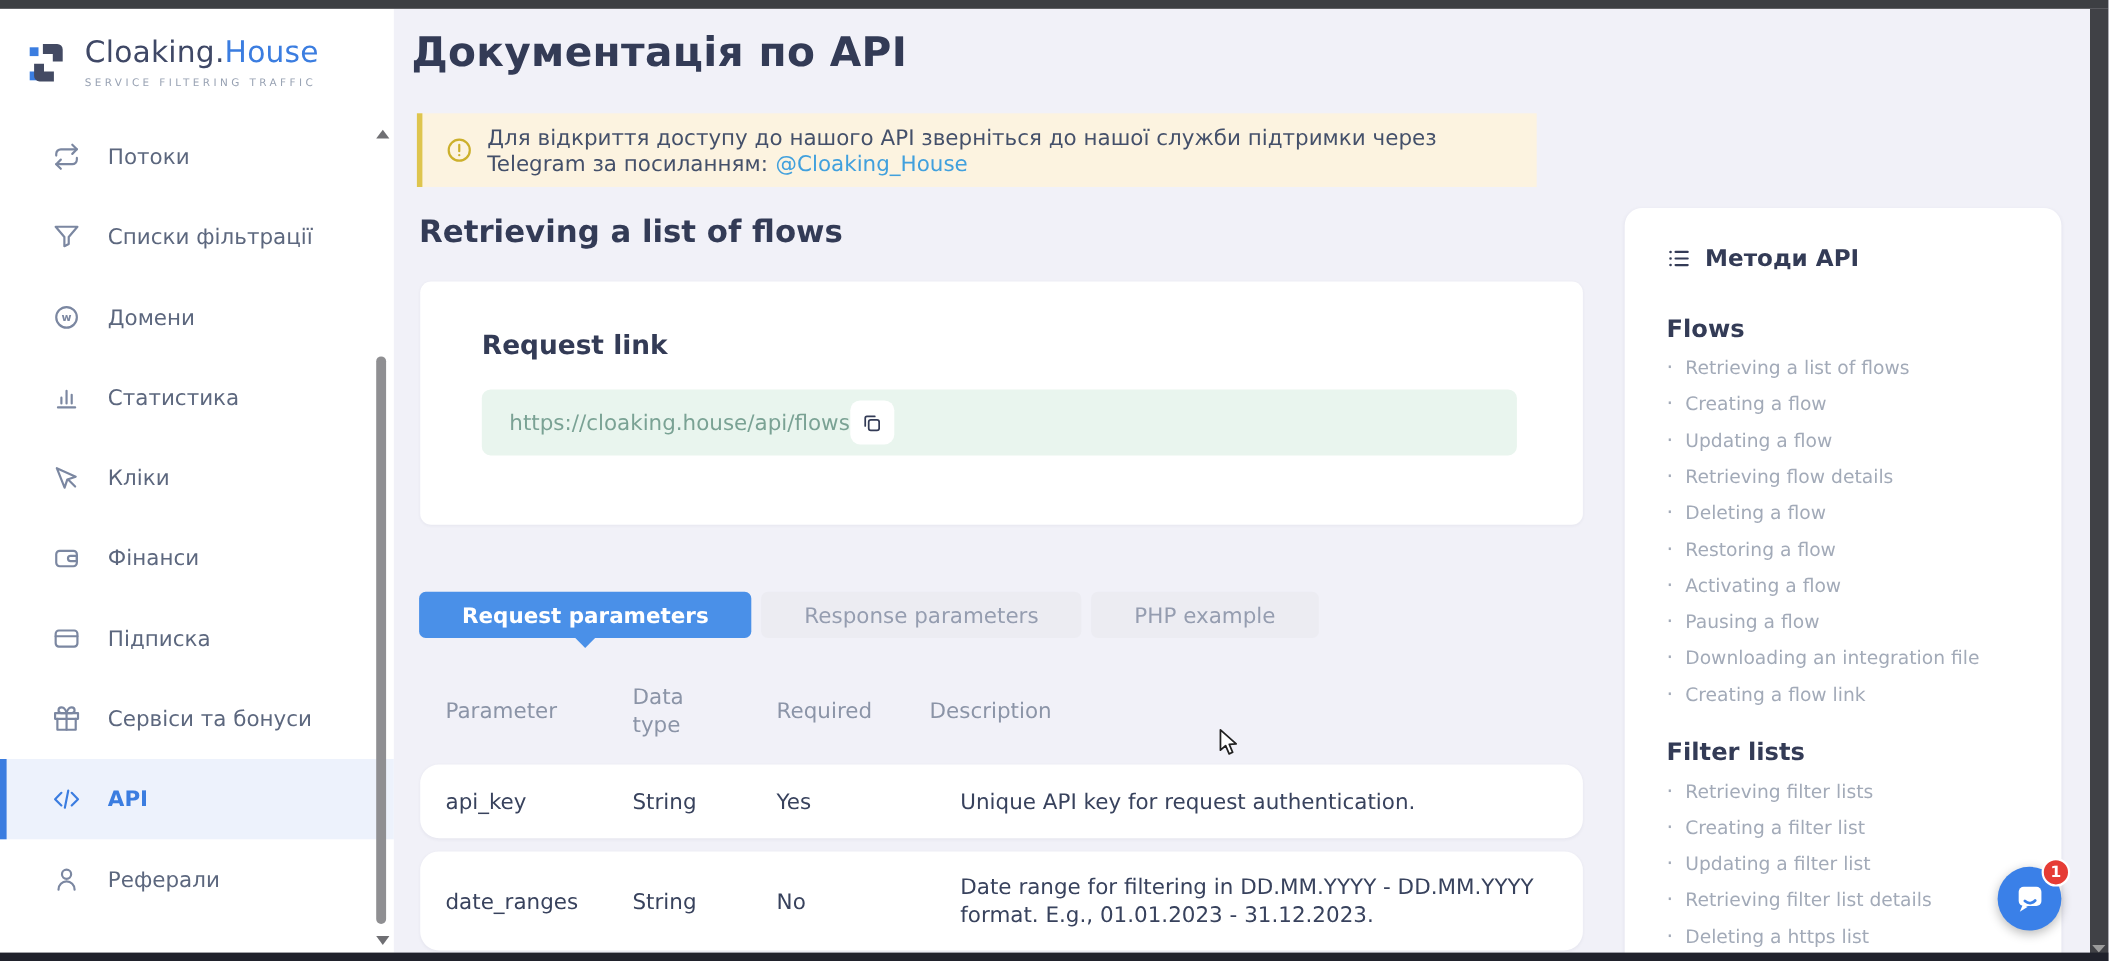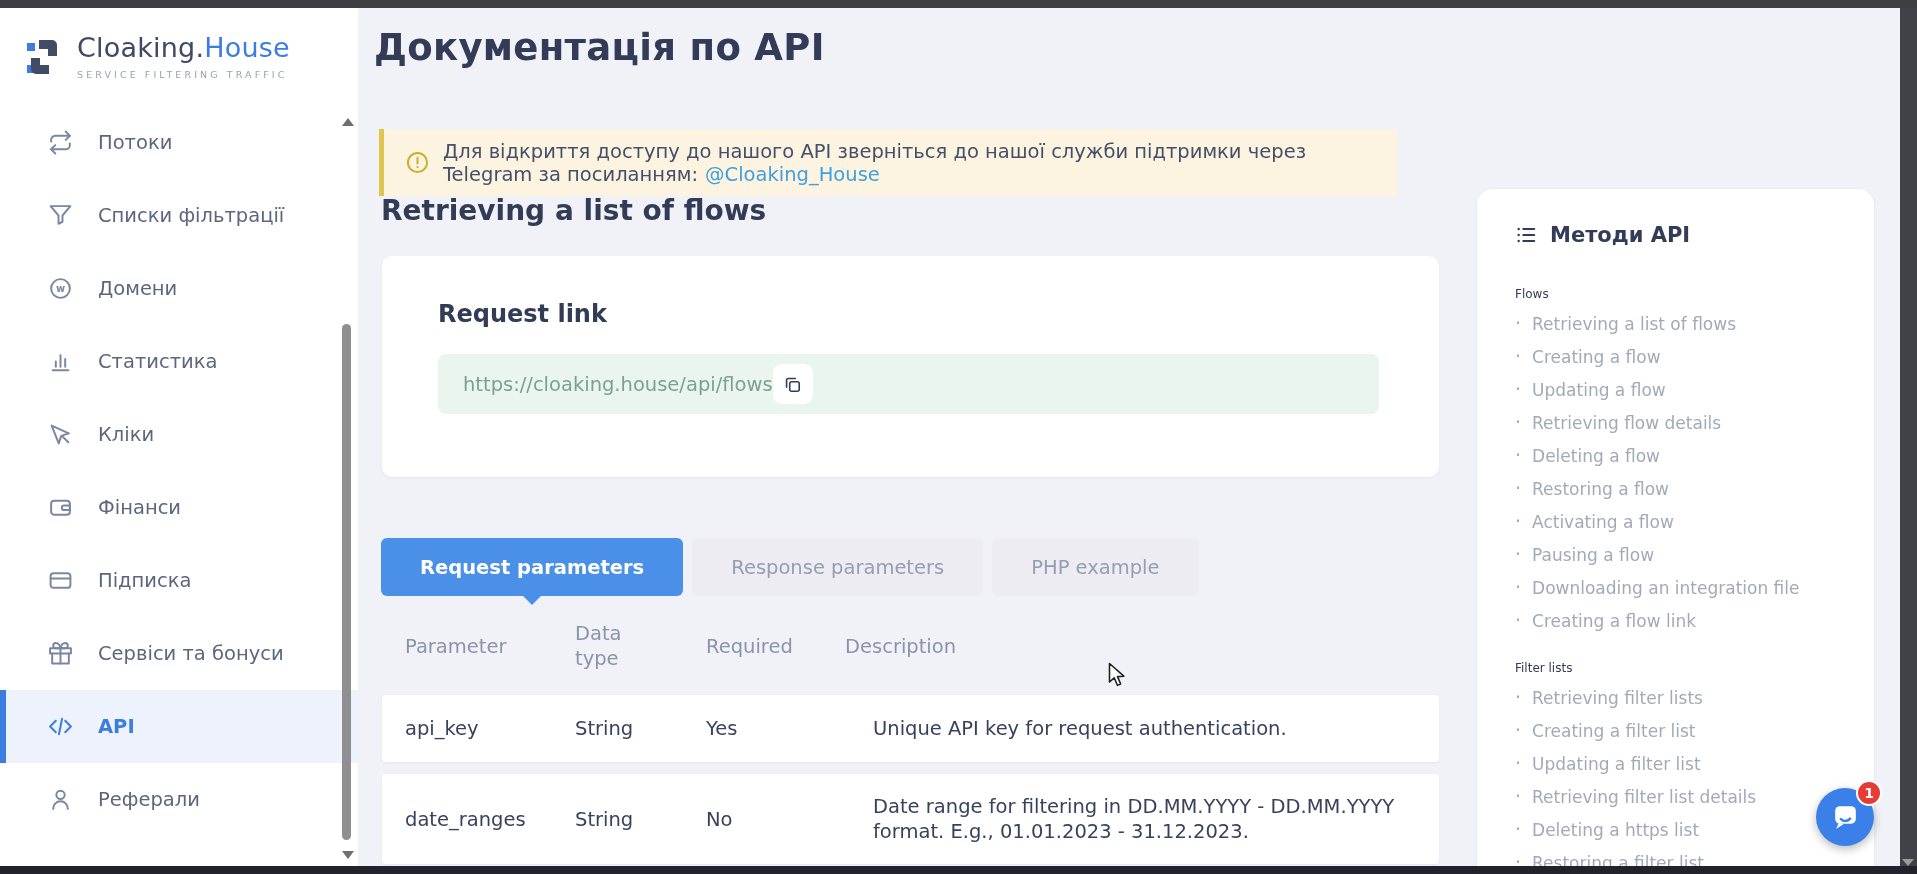--- a/index.html
+++ b/index.html
@@ -36,58 +36,58 @@
   .sb-down{top:851px;border-top:8px solid #6f6f73;}
   .sb-thumb{position:absolute;left:342px;top:324px;width:9px;height:516px;background:#8f8f92;
     border-radius:5px;z-index:30;cursor:pointer;}
 
   
   .main{position:absolute;left:358px;top:8px;right:17px;bottom:8px;}
   .page-title{position:absolute;left:16px;top:18px;margin:0;font-size:37px;font-weight:800;
     color:var(--navy,#333b56);letter-spacing:.3px;}
   .banner{position:absolute;left:21px;top:95px;width:1018px;height:67px;box-sizing:border-box;
     background:var(--notice-bg,#fcf3e0);border-left:5px solid var(--notice-border,#dec54e);
-    display:flex;align-items:center;gap:14px;padding:0 34px 0 22px;margin-top:26px;}
+    display:flex;align-items:center;gap:14px;padding:0 34px 0 22px;}
   .banner .warn{color:#ccb02c;display:flex;}
   .banner-text{font-size:19.5px;color:#44506a;}
   .banner a{color:var(--link-blue,#41a0dd);text-decoration:none;margin-left:7px;cursor:pointer;}
   .h2{position:absolute;left:23px;top:186px;margin:0;font-size:28px;font-weight:800;color:var(--navy,#333b56);}
 
   .card{position:absolute;left:24px;top:248px;width:1057px;height:221px;box-sizing:border-box;
     background:#fff;border-radius:10px;padding:44px 60px 0 56px;box-shadow:0 1px 3px rgba(40,40,80,.05);}
   .card h3{margin:0;font-size:24px;font-weight:800;color:var(--navy,#333b56);}
   .urlbox{margin-top:26px;height:60px;background:var(--urlbox-bg,#e9f5ee);border-radius:8px;
     display:flex;align-items:center;padding:0 10px 0 25px;}
   .url{font-size:19.5px;color:var(--url-text,#7aa294);}
   .copybtn{width:40px;height:40px;background:#fff;border-radius:9px;border:none;display:flex;
     align-items:center;justify-content:center;color:#333b56;cursor:pointer;padding:0;}
 
   .tabs{position:absolute;left:23px;top:530px;display:flex;gap:9px;}
-  .tab{height:58px;display:flex;align-items:center;padding:0 39px;font-size:19.5px;
+  .tab{height:42px;display:flex;align-items:center;padding:0 39px;font-size:19.5px;
     background:#ececf2;color:#959db0;border-radius:6px;cursor:pointer;position:relative;white-space:nowrap;}
   .tab.active{background:var(--tab-blue,#4a90e8);color:#fff;font-weight:600;}
   .tab.active::after{content:"";position:absolute;left:50%;margin-left:-9px;bottom:-9px;width:0;height:0;
     border-left:9px solid transparent;border-right:9px solid transparent;border-top:9px solid var(--tab-blue,#4a90e8);}
 
   .ptable{position:absolute;left:24px;top:589px;width:1057px;}
   .tgrid{display:grid;grid-template-columns:170px 131px 139px 1fr;padding-left:23px;align-items:center;}
   .thead{height:98px;color:#8b94a7;font-size:19.5px;}
   .thead .dt{max-width:64px;line-height:1.3;}
-  .trow{background:#fff;border-radius:4px;margin-bottom:12px;color:#38425d;font-size:19.5px;
+  .trow{background:#fff;border-radius:17px;margin-bottom:12px;color:#38425d;font-size:19.5px;
     min-height:67px;box-shadow:0 1px 3px rgba(40,40,80,.05);}
   .trow .desc{padding:20px 40px 20px 0;line-height:25px;margin-left:28px;}
 
   
   .methods{position:absolute;left:1477px;top:189px;width:397px;height:700px;box-sizing:border-box;
     background:#fff;border-radius:16px 16px 0 0;padding:34px 18px 0 38px;z-index:5;
     box-shadow:0 1px 4px rgba(40,40,80,.06);}
   .m-title{display:flex;align-items:center;gap:13px;font-size:21px;font-weight:800;
     color:var(--navy,#333b56);margin-bottom:40px;}
   .m-title .icon{display:flex;color:#333b56;}
-  .m-sec-h{font-size:12px;font-weight:400;color:var(--navy,#333b56);margin:24px 0 6px;}
+  .m-sec-h{font-size:22px;font-weight:700;color:var(--navy,#333b56);margin:24px 0 6px;}
   .m-sec-h.first{margin-top:0;}
   .m-item{display:flex;gap:11px;align-items:baseline;font-size:17px;color:#a2aab8;
     line-height:32px;cursor:pointer;}
   .m-item .b{font-size:19px;}
 
   
   .chat{position:absolute;left:1816px;top:788px;width:58px;height:58px;border-radius:50%;
     background:var(--chat-blue,#3a80e8);display:flex;align-items:center;justify-content:center;
     cursor:pointer;z-index:70;box-shadow:0 3px 10px rgba(0,0,0,.28);}
   .chat-badge{position:absolute;top:-8px;right:-8px;width:26px;height:26px;border-radius:50%;

